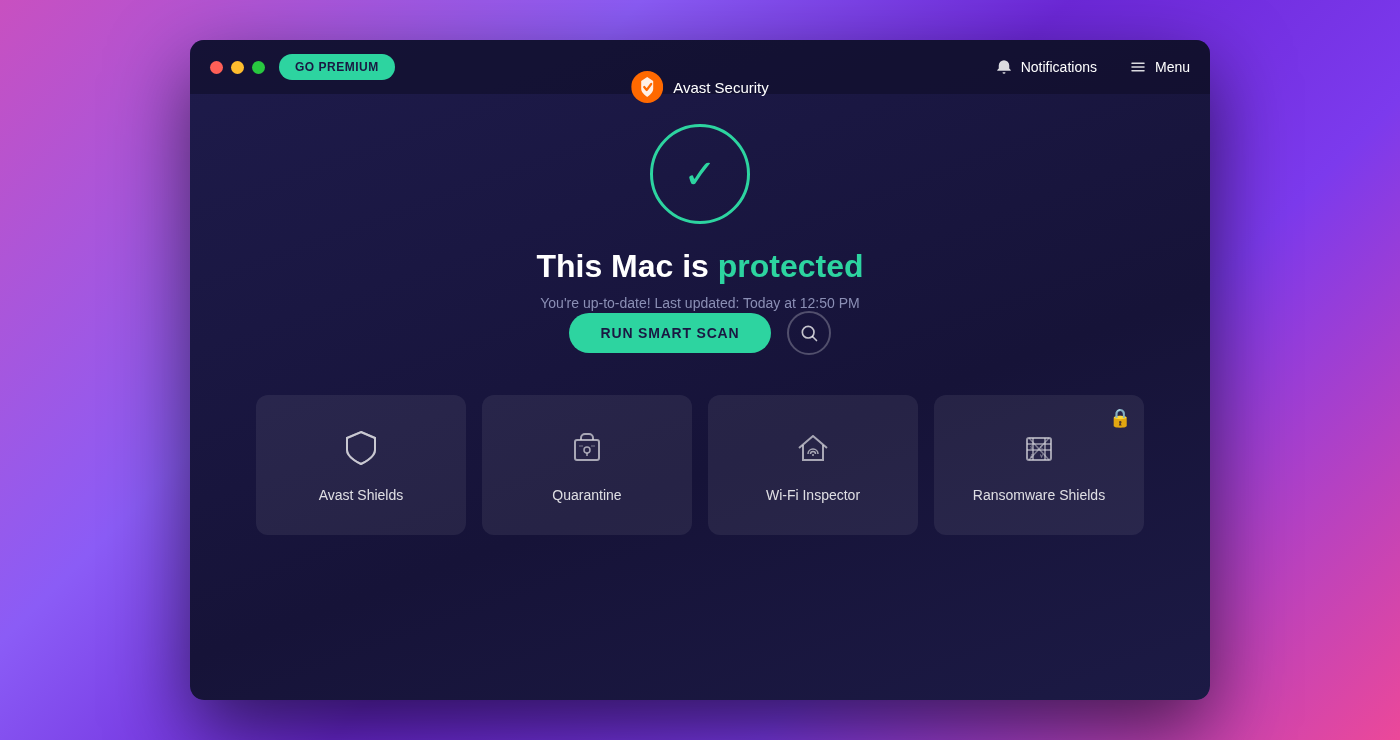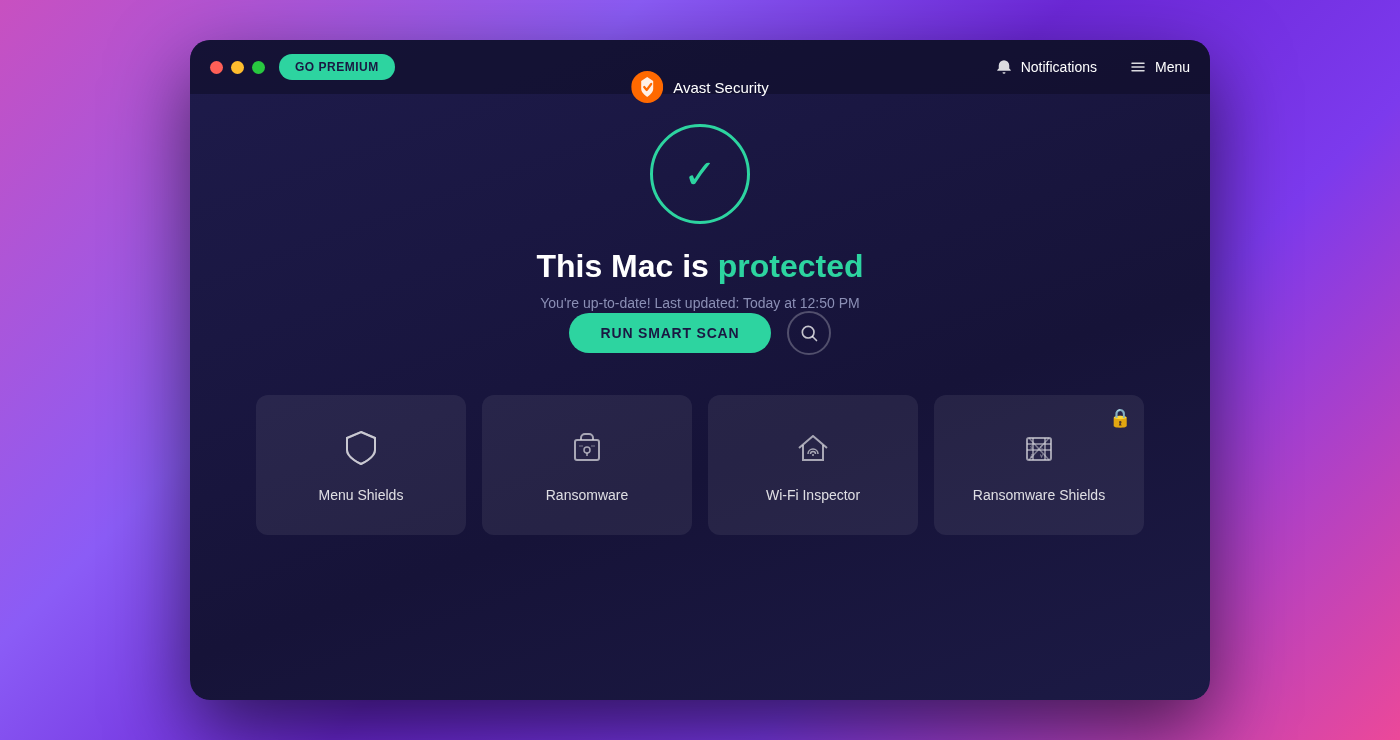--- a/index.html
+++ b/index.html
@@ -12,21 +12,21 @@
       align-items: center;
       justify-content: center;
       font-family: -apple-system, BlinkMacSystemFont, 'SF Pro Display', 'Segoe UI', sans-serif;
       overflow: hidden;
     }
 
     .window {
       width: 1020px;
       height: 660px;
       background: linear-gradient(160deg, #1e1b4b 0%, #1a1742 30%, #161338 60%, #1c1a45 100%);
-      border-radius: 20px;
+      border-radius: 14px;
       overflow: hidden;
       box-shadow: 0 30px 80px rgba(0,0,0,0.6);
       display: flex;
       flex-direction: column;
     }
 
     
     .titlebar {
       display: flex;
       align-items: center;
@@ -306,34 +306,34 @@
 
     <div class="cards-row">
 
       <div class="card">
         <div class="card-icon">
           <svg class="card-svg" viewBox="0 0 40 40" fill="none">
             <path d="M20 4 L34 10 L34 22 C34 30 20 36 20 36 C20 36 6 30 6 22 L6 10 Z" stroke="rgba(255,255,255,0.75)" stroke-width="2" fill="none"></path>
             <path d="M20 4 L34 10 L34 22 C34 30 20 36 20 36 C20 36 6 30 6 22 L6 10 Z" stroke="rgba(255,255,255,0.75)" stroke-width="2" fill="none"></path>
           </svg>
         </div>
-        <span class="card-label">Menu Shields</span>
+        <span class="card-label">Avast Shields</span>
       </div>
 
       <div class="card">
         <div class="card-icon">
           <svg class="card-svg" viewBox="0 0 40 40" fill="none">
             <rect x="8" y="12" width="24" height="20" rx="2" stroke="rgba(255,255,255,0.75)" stroke-width="2" fill="none"></rect>
             <path d="M14 12 V10 C14 7.8 15.8 6 18 6 H22 C24.2 6 26 7.8 26 10 V12" stroke="rgba(255,255,255,0.75)" stroke-width="2" fill="none"></path>
             <circle cx="20" cy="22" r="3" stroke="rgba(255,255,255,0.75)" stroke-width="1.5" fill="none"></circle>
             <line x1="20" y1="25" x2="20" y2="28" stroke="rgba(255,255,255,0.75)" stroke-width="1.5"></line>
             <path d="M12 18 H16 M24 18 H28" stroke="rgba(255,255,255,0.5)" stroke-width="1.2"></path>
           </svg>
         </div>
-        <span class="card-label">Ransomware</span>
+        <span class="card-label">Quarantine</span>
       </div>
 
       <div class="card">
         <div class="card-icon">
           <svg class="card-svg" viewBox="0 0 40 40" fill="none">
 
             <path d="M6 20 L20 8 L34 20" stroke="rgba(255,255,255,0.75)" stroke-width="2" fill="none" stroke-linejoin="round"></path>
             <path d="M10 17 L10 32 L30 32 L30 17" stroke="rgba(255,255,255,0.75)" stroke-width="2" fill="none"></path>
 
             <path d="M15 26 C15 23.2 17.2 21 20 21 C22.8 21 25 23.2 25 26" stroke="rgba(255,255,255,0.75)" stroke-width="1.5" fill="none"></path>

